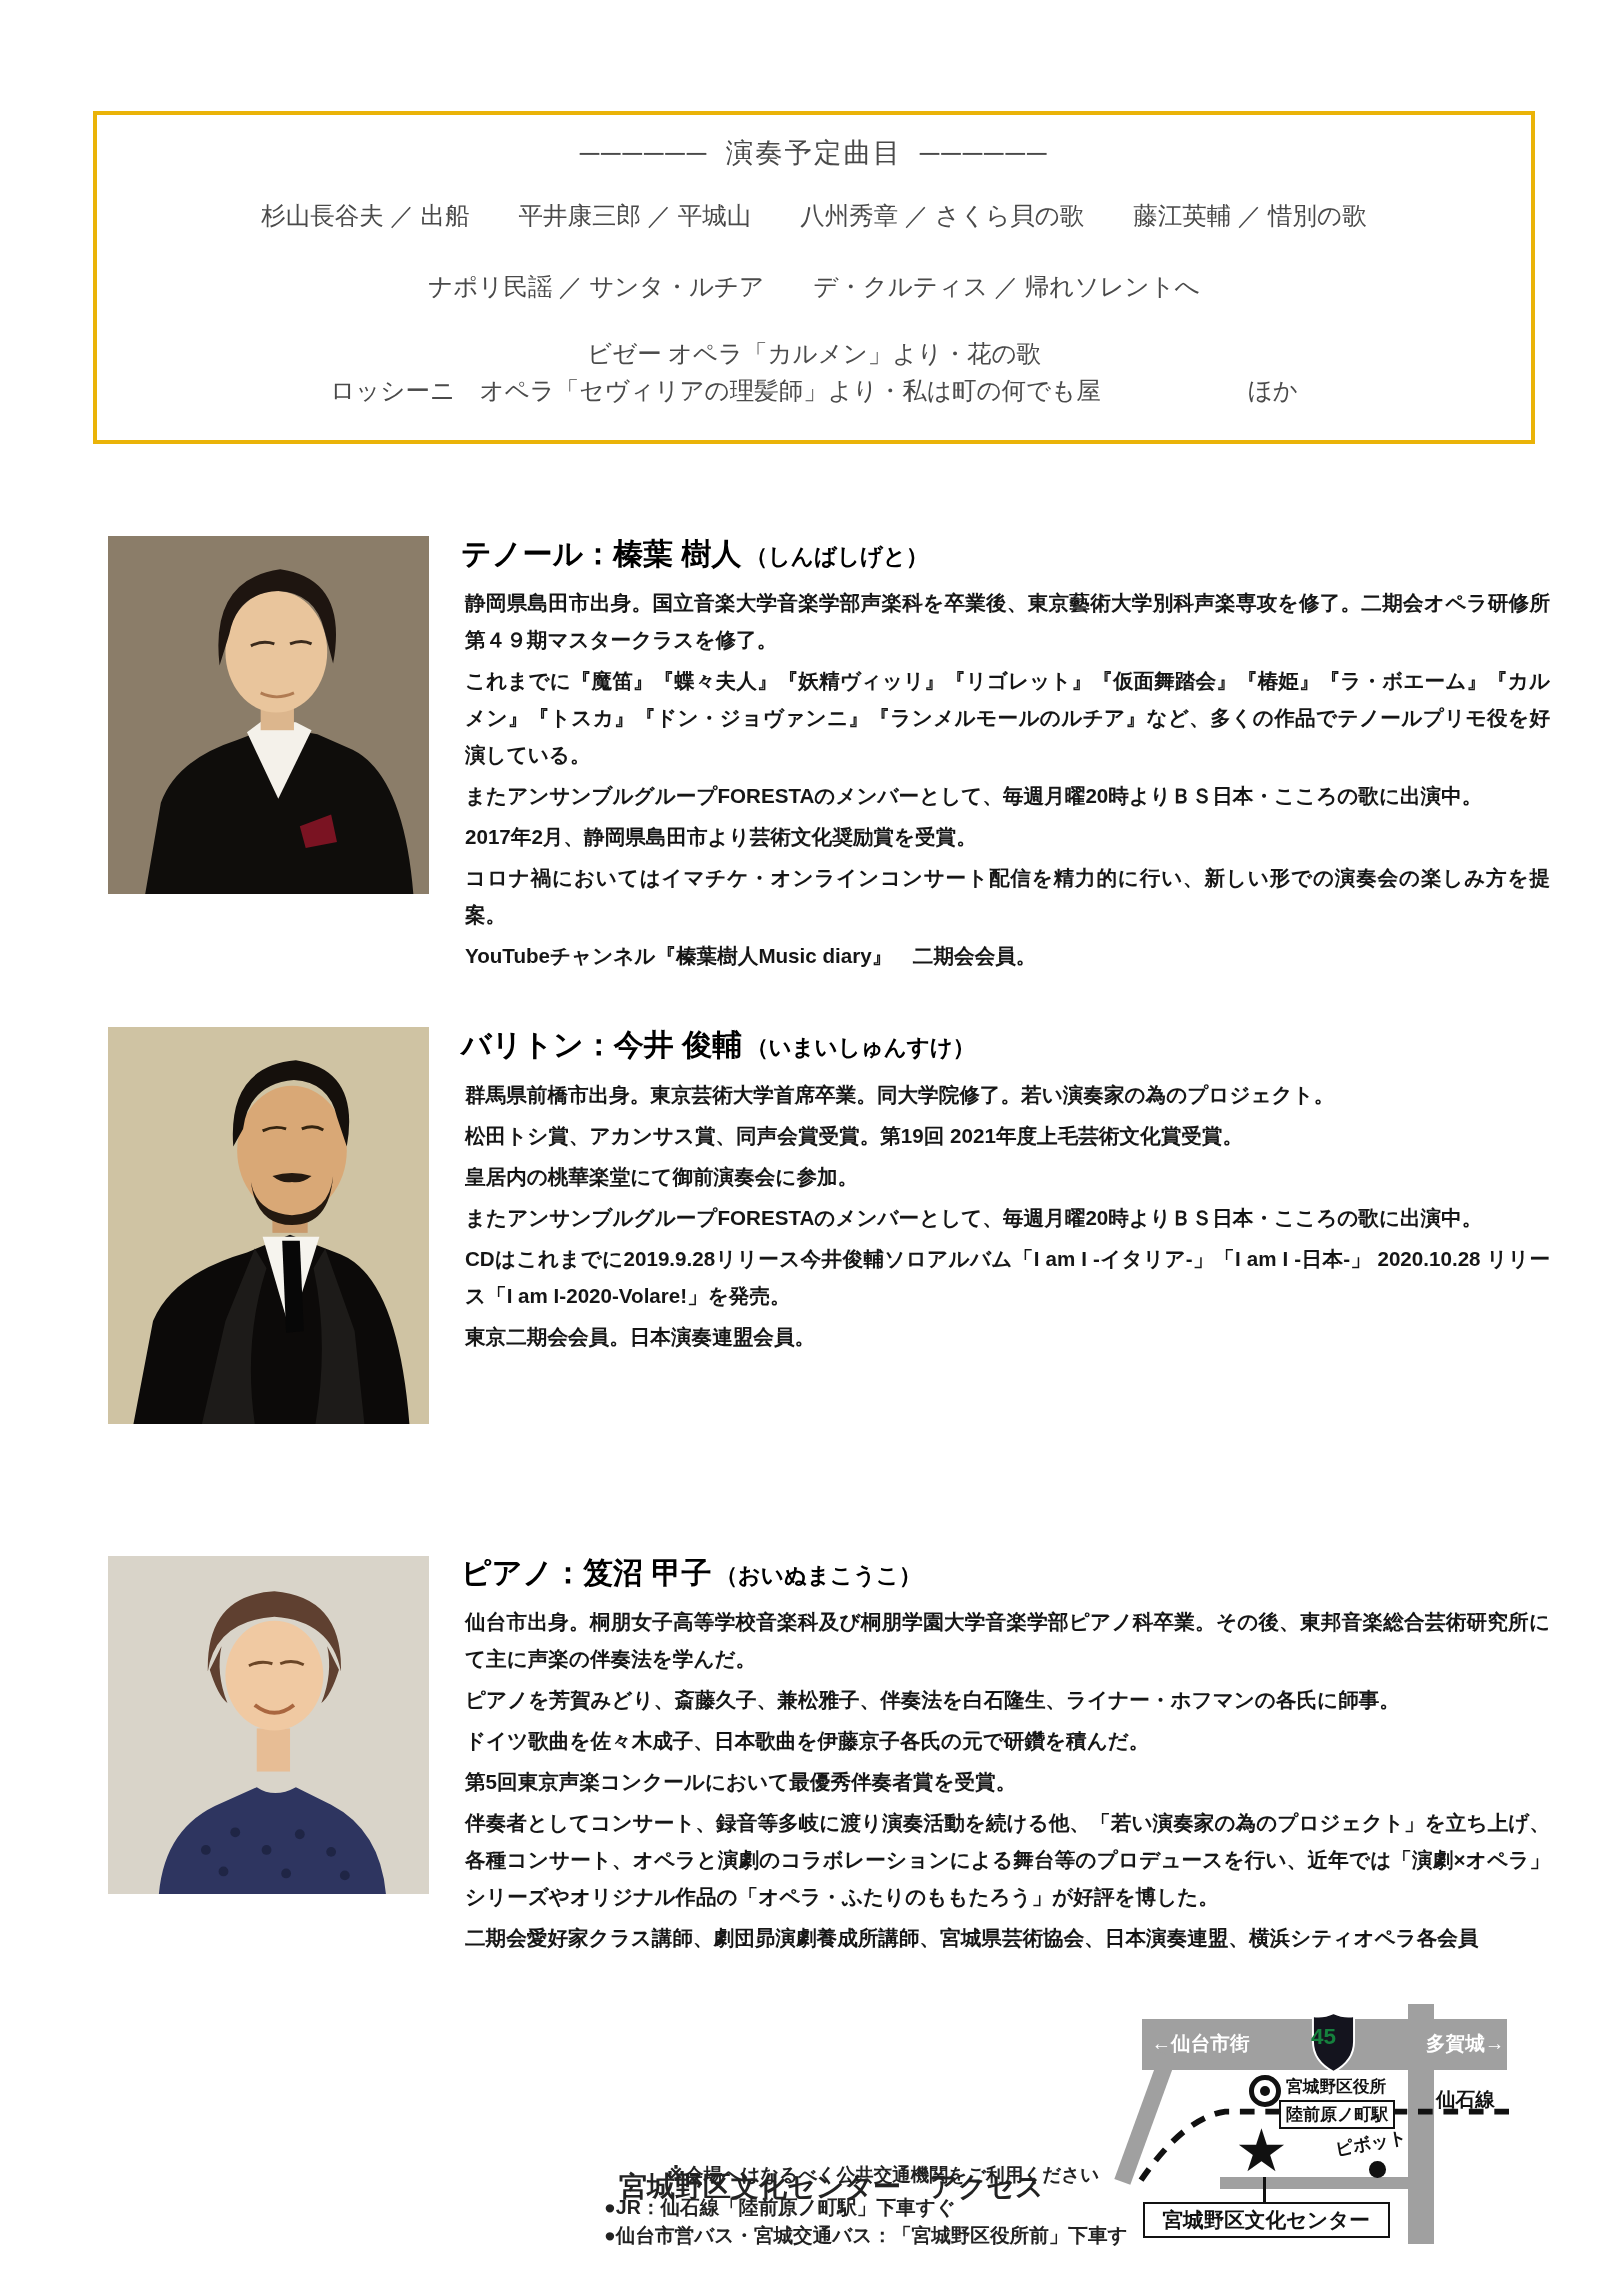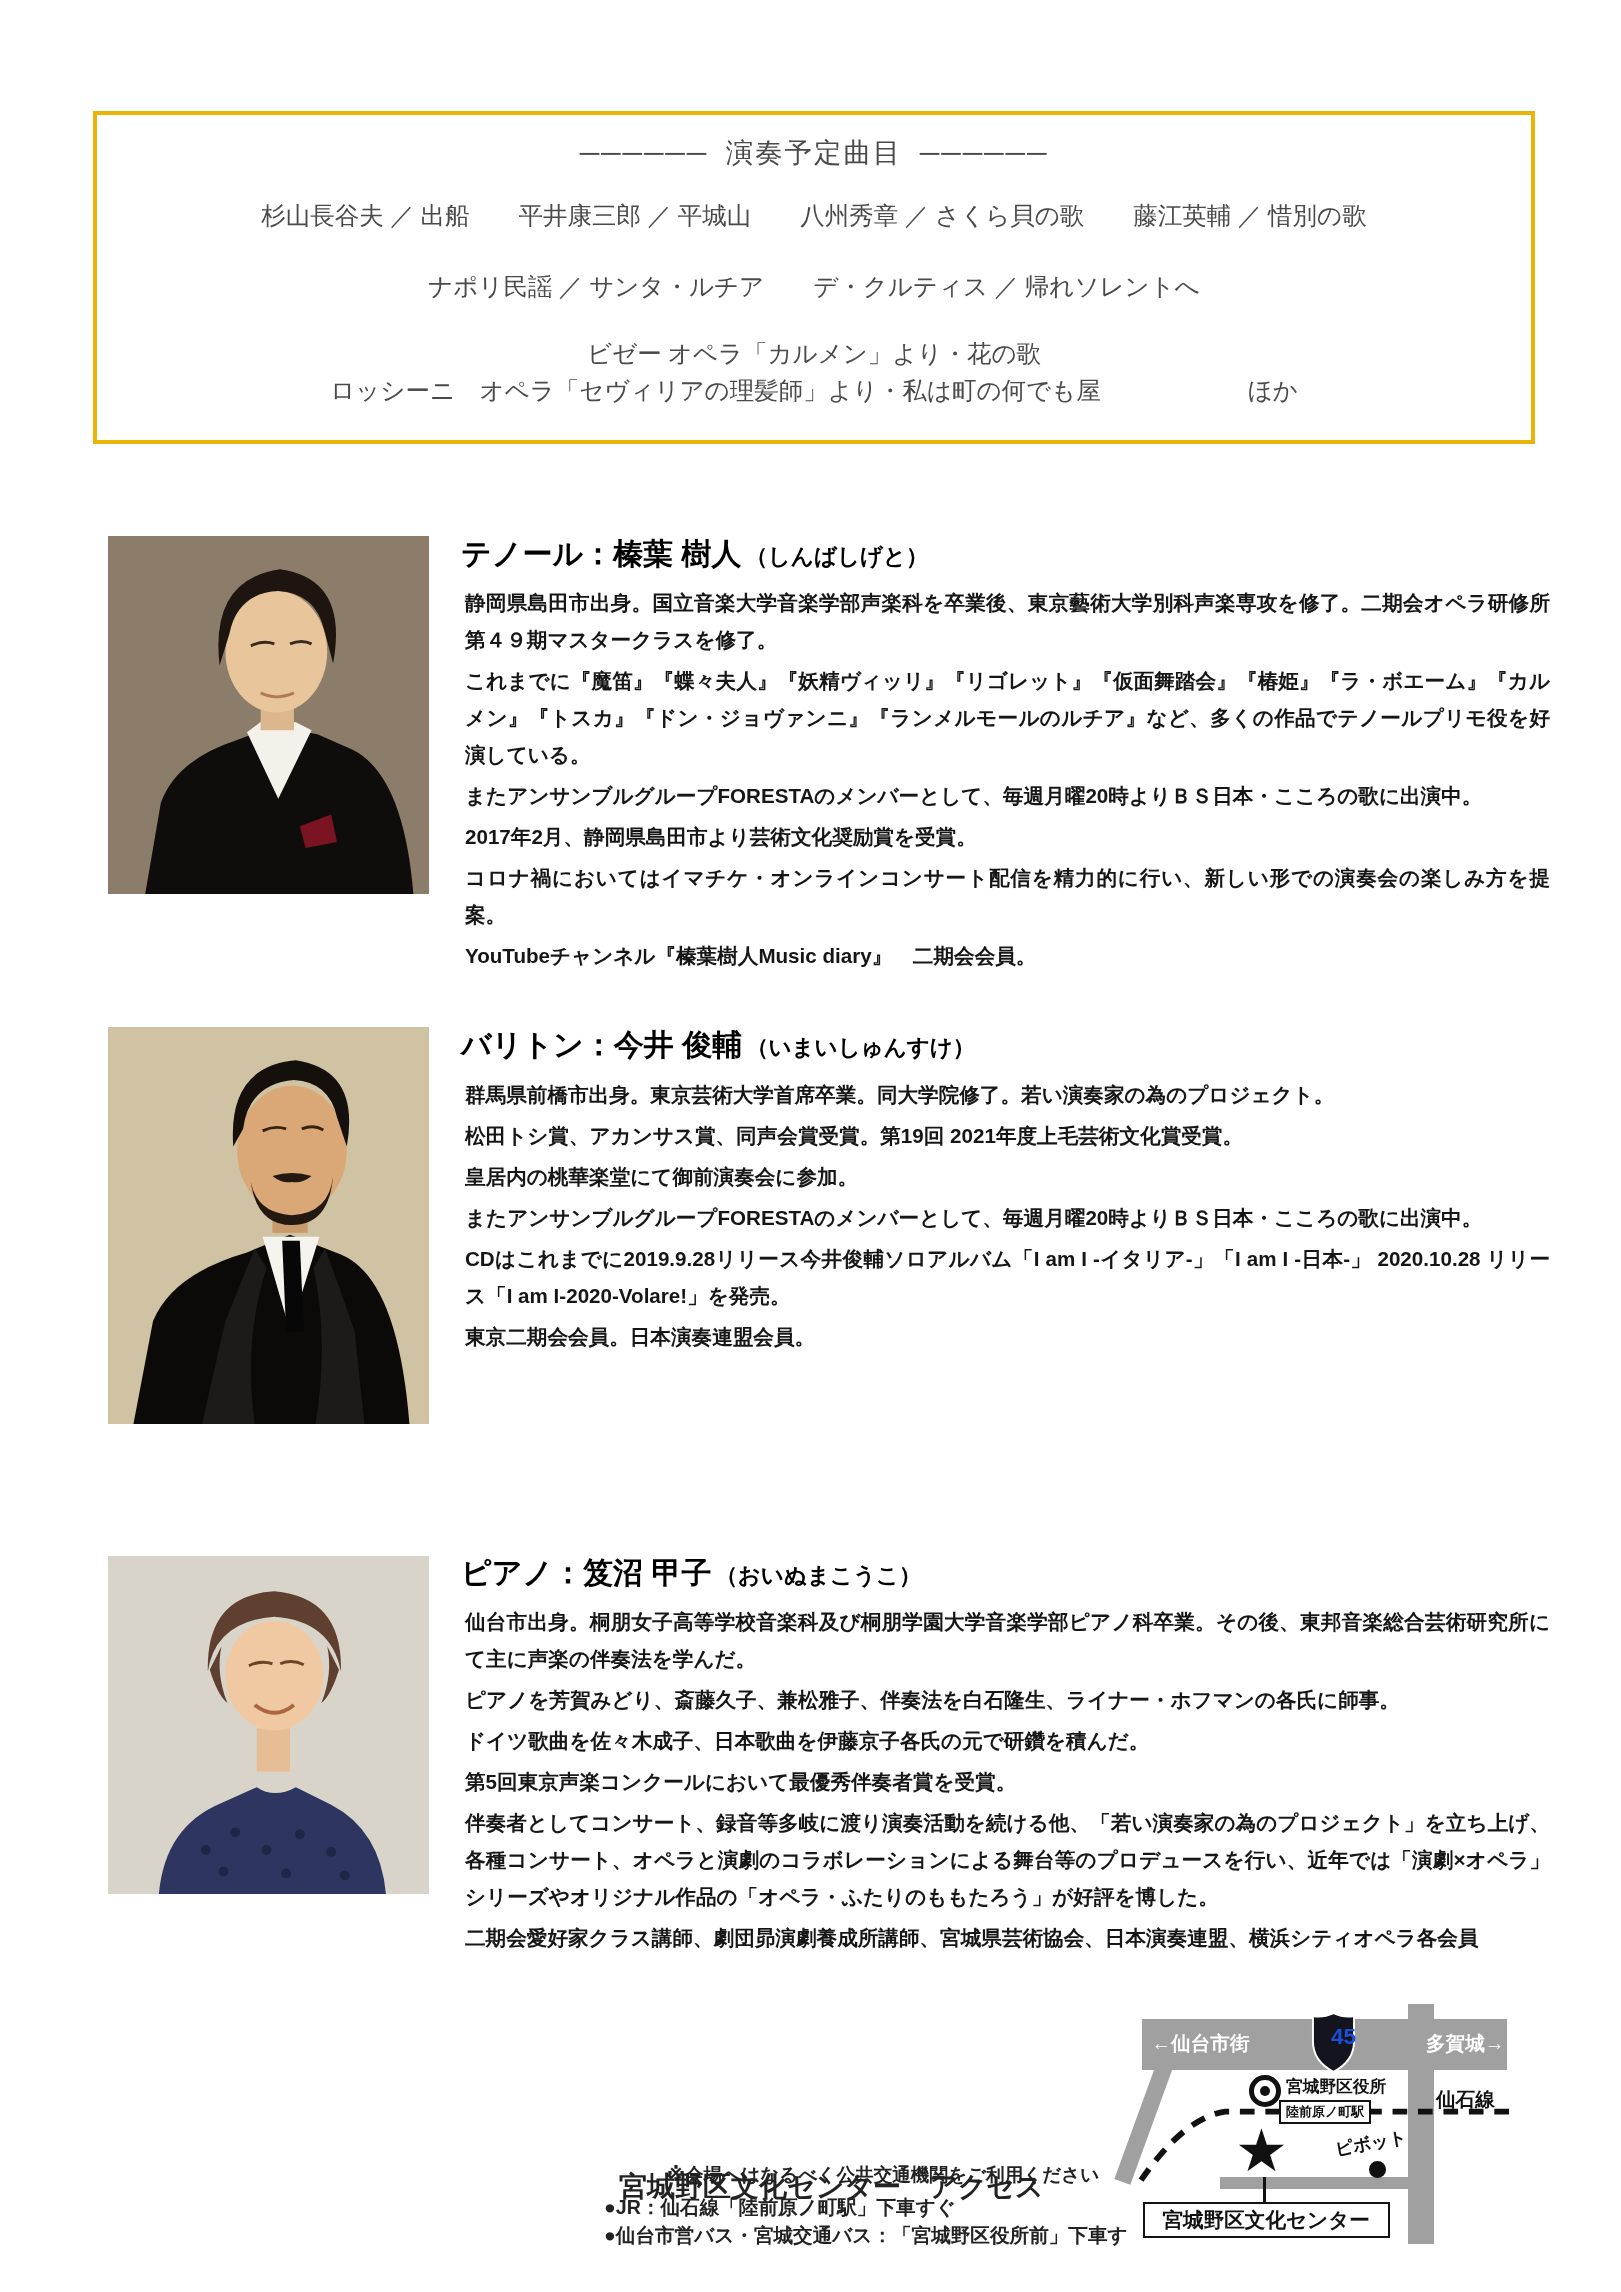--- a/index.html
+++ b/index.html
@@ -28,26 +28,26 @@
   .access-title{position:absolute;left:619px;top:2123px;font-size:28px;font-weight:bold;color:#222;white-space:pre;margin-top:45px;}
   .access-note{position:absolute;left:667px;top:2162px;font-size:18.6px;font-weight:bold;color:#222;}
   .access-item1{position:absolute;left:604px;top:2194px;font-size:19.6px;font-weight:bold;color:#222;}
   .access-item2{position:absolute;left:604px;top:2222px;font-size:19.6px;font-weight:bold;color:#222;}
   
   .map{position:absolute;left:1127px;top:2004px;width:490px;height:274px;background:#fff;}
   .road{position:absolute;background:#a0a0a0;}
   .map-label-white{position:absolute;color:#fff;font-weight:bold;font-size:19.6px;white-space:nowrap;}
   .map-label-black{position:absolute;color:#111;font-weight:bold;white-space:nowrap;}
   .route-badge{position:absolute;left:184px;top:7.8px;width:45px;height:61px;}
-  .route-badge .num{position:absolute;left:0;top:11.8px;width:100%;text-align:right;
-                    color:#1d4ed8;font-size:22.5px;font-weight:bold;}
+  .route-badge .num{position:absolute;left:0;top:11.8px;width:100%;text-align:left;
+                    color:#15803d;font-size:22.5px;font-weight:bold;}
   .ring{position:absolute;left:122px;top:71px;width:21.6px;height:21.6px;border:5.9px solid #111;border-radius:50%;}
   .ring-dot{position:absolute;left:133px;top:82px;width:9.8px;height:9.8px;background:#111;border-radius:50%;}
   .station-box{position:absolute;left:152px;top:96px;padding:1px 4.9px;border:2px solid #111;
-               background:#fff;font-size:13px;font-weight:bold;color:#111;white-space:nowrap;}
+               background:#fff;font-size:17px;font-weight:bold;color:#111;white-space:nowrap;}
   .star{position:absolute;left:108px;top:118px;font-size:59px;color:#111;line-height:59px;}
   .pivot-dot{position:absolute;left:242px;top:157px;width:16.7px;height:16.7px;background:#111;border-radius:50%;}
   .connector{position:absolute;left:136px;top:173px;width:2.9px;height:25.5px;background:#111;}
   .venue-box{position:absolute;left:15.7px;top:198px;width:243px;height:32px;border:2.9px solid #111;
              background:#fff;font-size:20.6px;font-weight:bold;color:#111;text-align:center;line-height:32px;white-space:nowrap;}
 </style>
 </head>
 <body>
 
 <div id="page">

